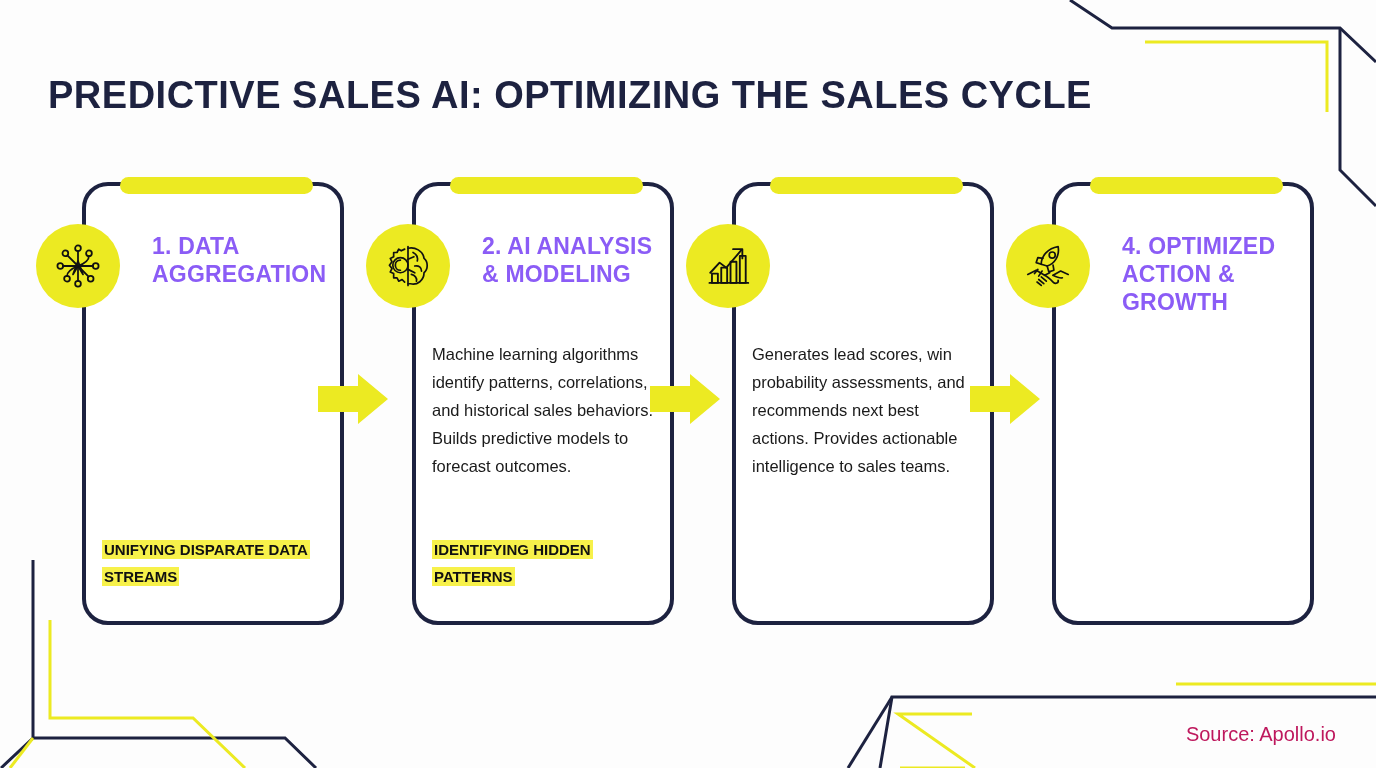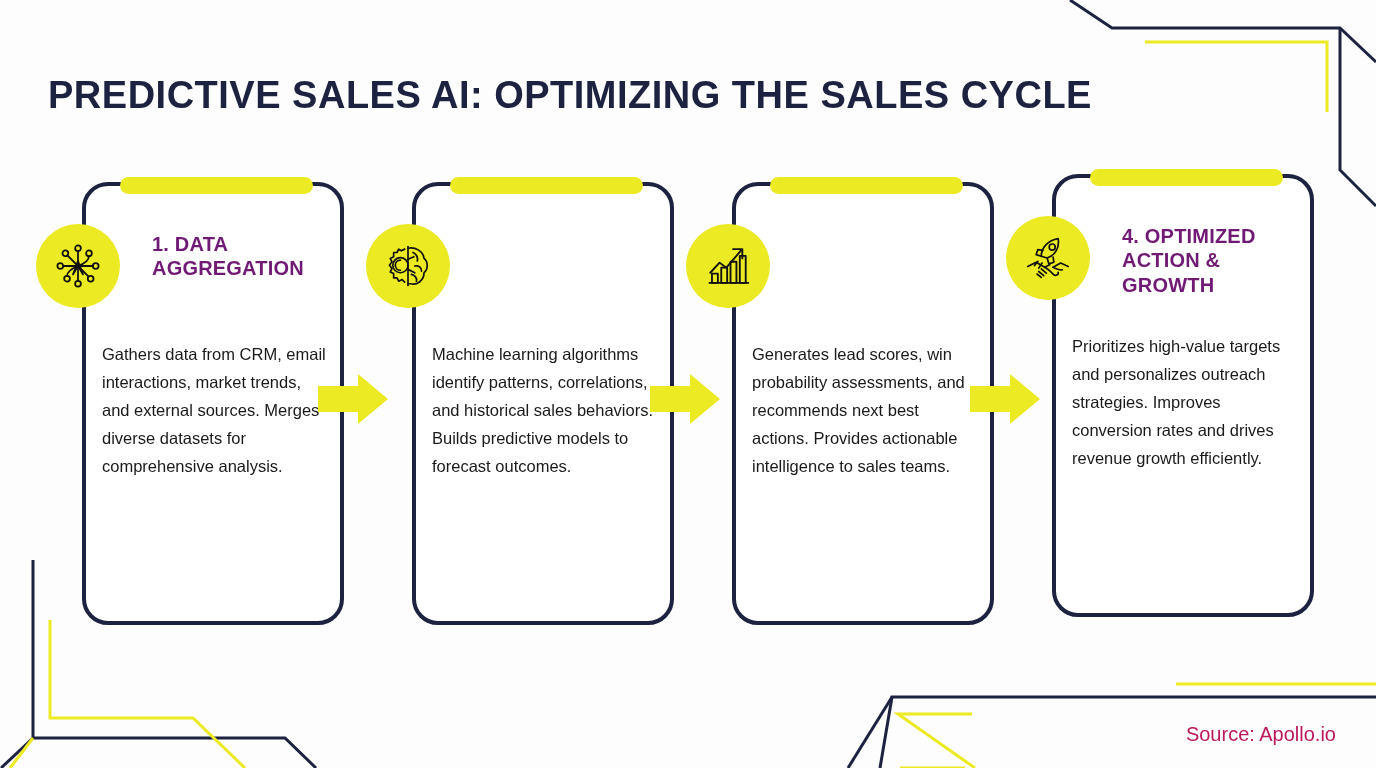--- a/index.html
+++ b/index.html
@@ -39,22 +39,22 @@
   }
   .badge {
     position:absolute;
     width:84px; height:84px; border-radius:50%;
     background:#ecea22;
     display:flex; align-items:center; justify-content:center;
   }
   .badge svg { display:block; }
   .card-head {
     position:absolute; left:66px; top:46px; right:10px;
-    font-size:20px; font-weight:bold; line-height:1.22;
-    color:#701a75; letter-spacing:0.2px;
+    font-size:23px; font-weight:bold; line-height:1.22;
+    color:#8b5cf6; letter-spacing:0.2px;
   }
   .card-body {
     position:absolute; left:16px; right:14px; top:155px;
     font-size:16.5px; line-height:1.69; color:#1a1a1a;
   }
   .card-foot {
     position:absolute; left:16px; right:12px; bottom:30px;
     font-size:15px; font-weight:bold; line-height:1.85;
     color:#111111;
   }
@@ -119,79 +119,80 @@
           <circle cx="17" cy="17" r="3.4"></circle>
         <line x1="32" y1="32" x2="44" y2="44"></line>
           <circle cx="47" cy="47" r="3.4"></circle>
         <path d="M32 32 C42 28 45 24 45 20"></path>
           <circle cx="45" cy="17" r="3.4"></circle>
         <path d="M32 32 C22 36 19 40 19 44"></path>
           <circle cx="19" cy="47" r="3.4"></circle>
       </svg>
     </div>
     <div class="card-head">1. DATA AGGREGATION</div>
-    <div class="card-body">Gathers data from CRM, email interactions, market trends, and external sources. Merges diverse datasets for comprehensive analysis.</div>
+    <div class="card-foot"><span>UNIFYING DISPARATE DATA STREAMS</span></div>
   </div>
 
   <div class="card" style="left:412px; top:182px;">
     <div class="card-tab"></div>
     <div class="badge" style="left:-50px; top:38px;">
       <svg width="54" height="54" viewBox="0 0 64 64" fill="none" stroke="#111" stroke-width="2" stroke-linecap="round" stroke-linejoin="round">
         <line x1="32" y1="9" x2="32" y2="55"></line>
         <path d="M32 11 C40 9 50 14 51 23 C56 27 56 36 51 40 C51 49 43 55 35 53 L32 53"></path>
         <path d="M38 16 C42 18 44 22 43 26"></path>
         <path d="M40 32 C45 31 48 34 48 38"></path>
         <path d="M36 42 C40 43 43 46 42 50"></path>
         <path d="M32 24 L39 21"></path>
           <path d="M32 36 L40 40"></path>
         <path d="M28 12 L24 14 L21 12 L19 16 L15 16 L15 21 L11 23 L13 27 L10 31 L13 35 L11 39 L15 41 L15 46 L19 46 L21 50 L25 48 L28 51"></path>
         <circle cx="23" cy="31" r="9"></circle>
         <path d="M23 25 C19 25 17 28 17 31 C17 34 19 37 23 37"></path>
       </svg>
     </div>
+    <div class="card-head">2. AI ANALYSIS &amp; MODELING</div>
     <div class="card-body">Machine learning algorithms identify patterns, correlations, and historical sales behaviors. Builds predictive models to forecast outcomes.</div>
+    <div class="card-foot"><span>IDENTIFYING HIDDEN PATTERNS</span></div>
   </div>
 
   <div class="card" style="left:732px; top:182px;">
     <div class="card-tab"></div>
     <div class="badge" style="left:-50px; top:38px;">
       <svg width="54" height="54" viewBox="0 0 64 64" fill="none" stroke="#111" stroke-width="2.2" stroke-linecap="round" stroke-linejoin="round">
         <line x1="10" y1="52" x2="56" y2="52"></line>
         <rect x="13" y="41" width="7" height="11"></rect>
         <rect x="24" y="34" width="7" height="18"></rect>
         <rect x="35" y="27" width="7" height="25"></rect>
         <rect x="46" y="20" width="7" height="32"></rect>
         <path d="M11 40 L22 28 L30 34 L48 13"></path>
         <path d="M38 12 L49 12 L49 23"></path>
       </svg>
     </div>
     <div class="card-body">Generates lead scores, win probability assessments, and recommends next best actions. Provides actionable intelligence to sales teams.</div>
   </div>
 
-  <div class="card" style="left:1052px; top:174px;">
+  <div class="card" style="left:1052px; top:182px;">
     <div class="card-tab"></div>
     <div class="badge" style="left:-50px; top:38px;">
       <svg width="54" height="54" viewBox="0 0 64 64" fill="none" stroke="#111" stroke-width="2" stroke-linecap="round" stroke-linejoin="round">
         <path d="M24 30 C24 20 32 11 44 9 C46 20 40 29 31 32 Z"></path>
         <circle cx="37" cy="19" r="3.6"></circle>
         <path d="M24 30 L18 28 L20 22 L26 23"></path>
         <path d="M31 32 L33 39 L39 37 L38 31"></path>
         <path d="M20 36 L16 41"></path>
           <path d="M25 38 L21 44"></path>
         <path d="M8 42 L18 37 L28 43 L34 40"></path>
         <path d="M56 42 L47 38 L38 43"></path>
         <path d="M28 43 C32 45 35 48 38 51 C41 54 45 52 44 49"></path>
         <path d="M24 45 L30 50"></path>
           <path d="M21 48 L27 53"></path>
           <path d="M19 51 L24 55"></path>
         <path d="M38 43 C42 45 46 47 49 46"></path>
       </svg>
     </div>
     <div class="card-head">4. OPTIMIZED ACTION &amp; GROWTH</div>
-    <div class="card-body">Prioritizes high-value targets and personalizes outreach strategies. Improves conversion rates and drives revenue growth efficiently.</div>
   </div>
 
   <svg class="arrow" style="left:318px; top:372px;" viewBox="0 0 70 54" xmlns="http://www.w3.org/2000/svg">
     <path d="M0 14 L40 14 L40 2 L70 27 L40 52 L40 40 L0 40 Z" fill="#ecea22"></path>
   </svg>
   <svg class="arrow" style="left:650px; top:372px;" viewBox="0 0 70 54" xmlns="http://www.w3.org/2000/svg">
     <path d="M0 14 L40 14 L40 2 L70 27 L40 52 L40 40 L0 40 Z" fill="#ecea22"></path>
   </svg>
   <svg class="arrow" style="left:970px; top:372px;" viewBox="0 0 70 54" xmlns="http://www.w3.org/2000/svg">
     <path d="M0 14 L40 14 L40 2 L70 27 L40 52 L40 40 L0 40 Z" fill="#ecea22"></path>

